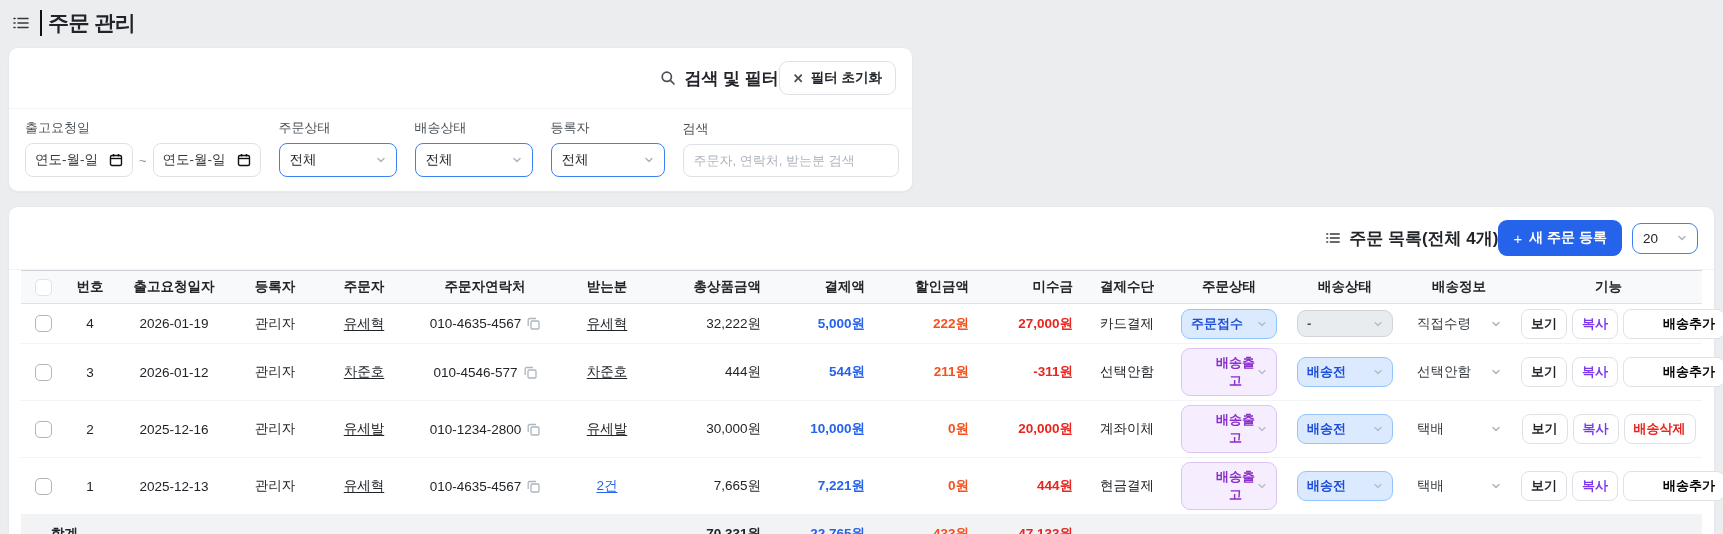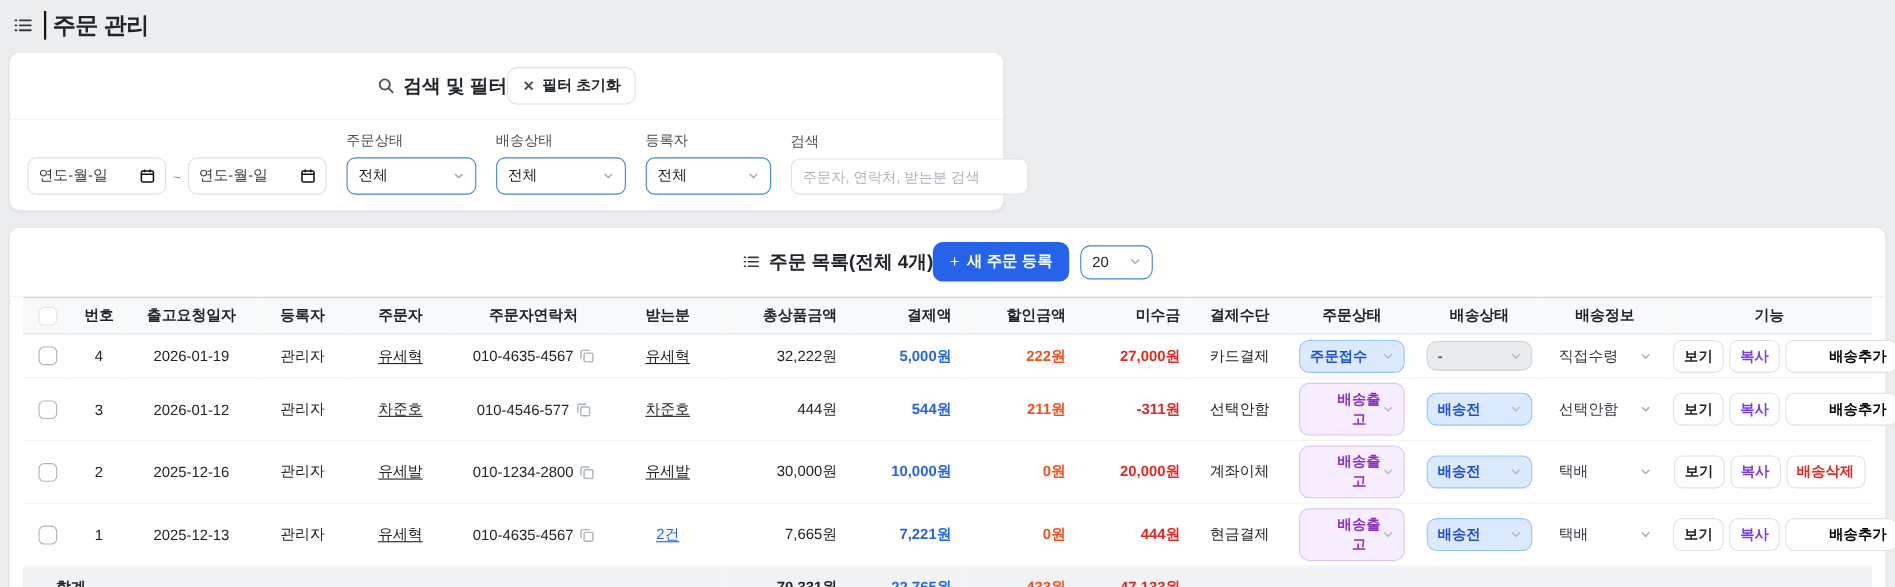--- a/index.html
+++ b/index.html
@@ -10,38 +10,38 @@
   .page-header { display:flex; align-items:center; gap:6px; padding:9px 12px 6px; }
   .list-icon { width:18px; height:18px; color:#343a40; flex:0 0 auto; }
   .caret-bar { width:2px; height:26px; background:#111; margin-left:4px; }
   .page-title { font-size:21px; font-weight:700; letter-spacing:-0.5px; }
 
   
   .card { background:#fff; border:1px solid #e7e9ec; border-radius:10px;
     box-shadow:0 1px 2px rgba(0,0,0,.04); }
   .filter-card { margin:4px 8px 0; width:905px; }
   .table-card { margin:14px 8px 0; width:1707px; }
-  .card-head { display:flex; align-items:center; justify-content:center;
+  .card-head { display:flex; align-items:center; justify-content:flex-end;
     padding:13px 16px; border-bottom:1px solid #f1f3f5; }
   .card-title { display:flex; align-items:center; gap:8px; font-size:17px; font-weight:700; }
   .search-icon { width:16px; height:16px; color:#495057; }
 
   
   .reset-btn { display:flex; align-items:center; gap:7px; background:#fff;
     border:1px solid #dee2e6; border-radius:9px; padding:7px 13px; font-size:13.5px;
     font-weight:600; color:#212529; cursor:pointer; }
   .x-icon { font-size:13px; color:#495057; }
 
   
   .filter-row { display:flex; align-items:flex-end; gap:18px; padding:10px 16px 14px; }
   .f-group { display:flex; flex-direction:column; gap:6px; }
   .f-label { font-size:13px; color:#495057; }
   .date-pair { display:flex; align-items:center; gap:6px; }
   .date-input { display:flex; align-items:center; justify-content:space-between;
-    width:126px; border:1px solid #dee2e6; border-radius:8px; padding:7px 9px;
+    width:108px; border:1px solid #dee2e6; border-radius:8px; padding:7px 9px;
     font-size:13.5px; color:#343a40; background:#fff; }
   .cal-icon { width:14px; height:14px; color:#111; }
   .tilde { color:#868e96; font-size:13px; }
   .select-box { display:flex; align-items:center; justify-content:space-between;
     border:1px solid #3b82f6; border-radius:8px; padding:7px 10px; background:#fff;
     font-size:13.5px; color:#212529; cursor:pointer; }
   .sel-os { width:118px; } .sel-ds { width:118px; } .sel-reg { width:114px; }
   .chev { width:10px; height:10px; color:#adb5bd; flex:0 0 auto; }
   .search-input { width:216px; border:1px solid #dee2e6; border-radius:8px;
     padding:8px 10px; font-size:13px; color:#000000; outline:none;
@@ -134,20 +134,21 @@
       </svg>
       <span>검색 및 필터</span>
     </div>
     <button class="reset-btn">
       <span class="x-icon">✕</span>
       <span>필터 초기화</span>
     </button>
   </div>
   <div class="filter-row">
     <div class="f-group">
+      <span class="f-label">출고요청일</span>
       <div class="date-pair">
         <div class="date-input">
           <span>연도-월-일</span>
           <svg class="cal-icon" viewBox="0 0 14 14" fill="none" stroke="currentColor" stroke-width="1.4">
             <rect x="1.5" y="2.5" width="11" height="10" rx="1.5"></rect>
               <line x1="1.5" y1="5.5" x2="12.5" y2="5.5"></line>
             <line x1="4.5" y1="1" x2="4.5" y2="3.5"></line>
               <line x1="9.5" y1="1" x2="9.5" y2="3.5"></line>
           </svg>
         </div>

